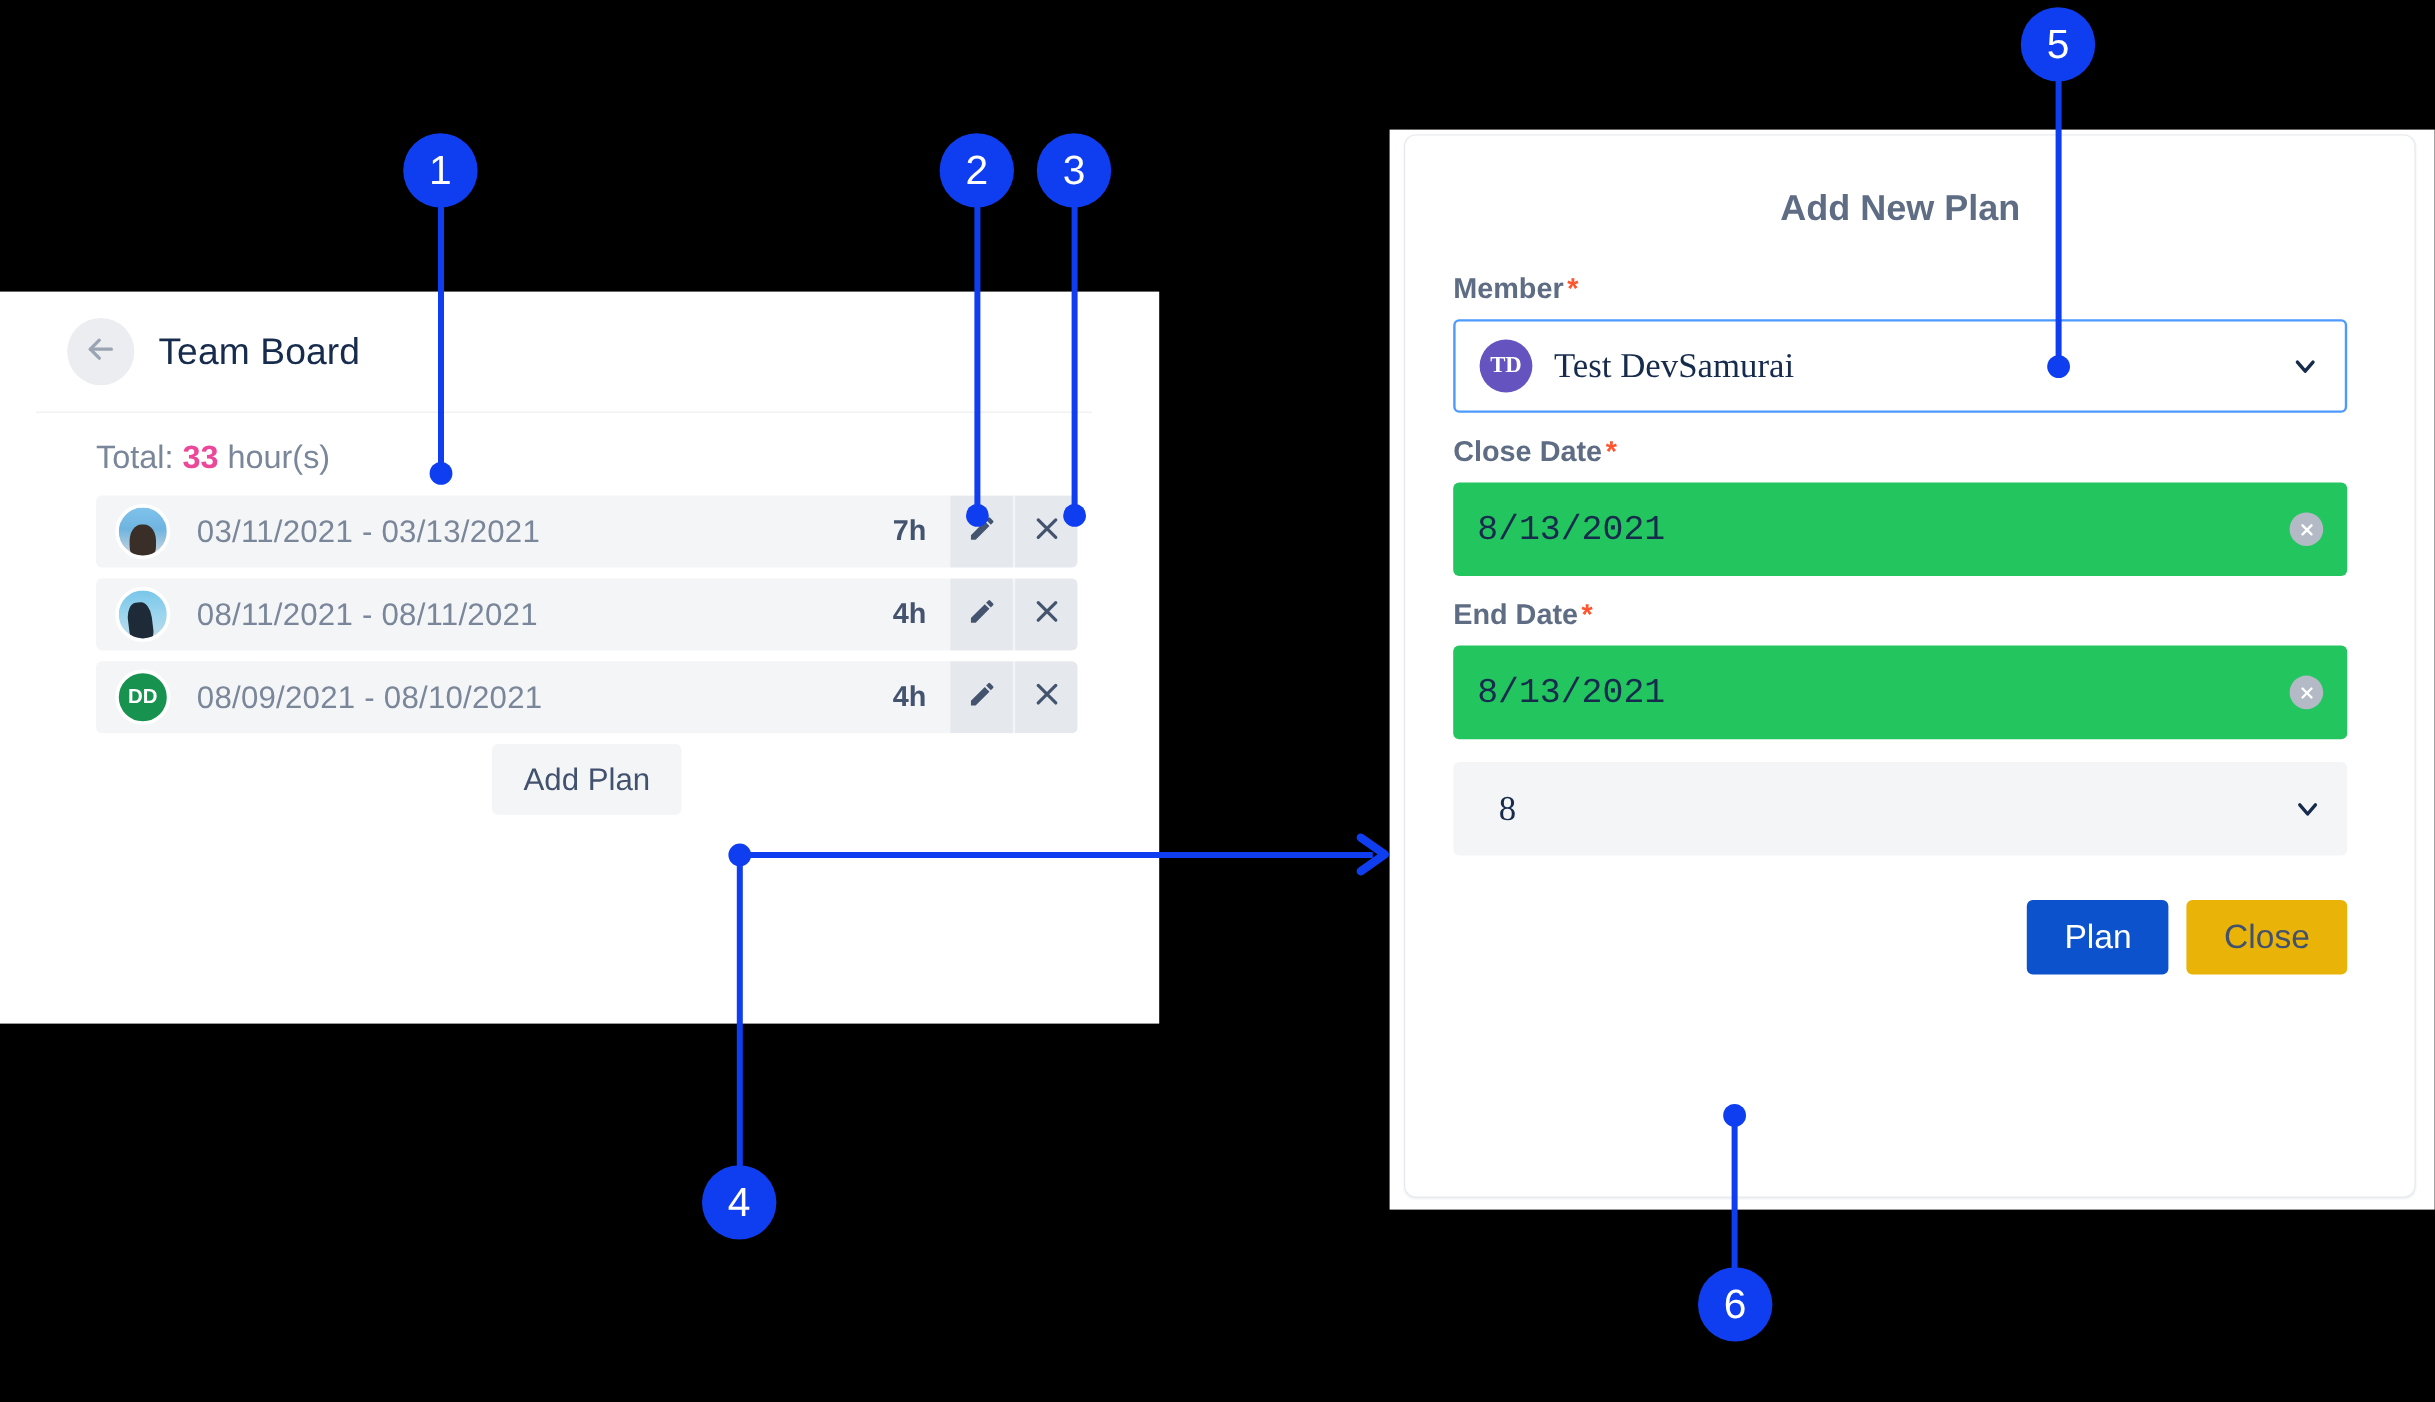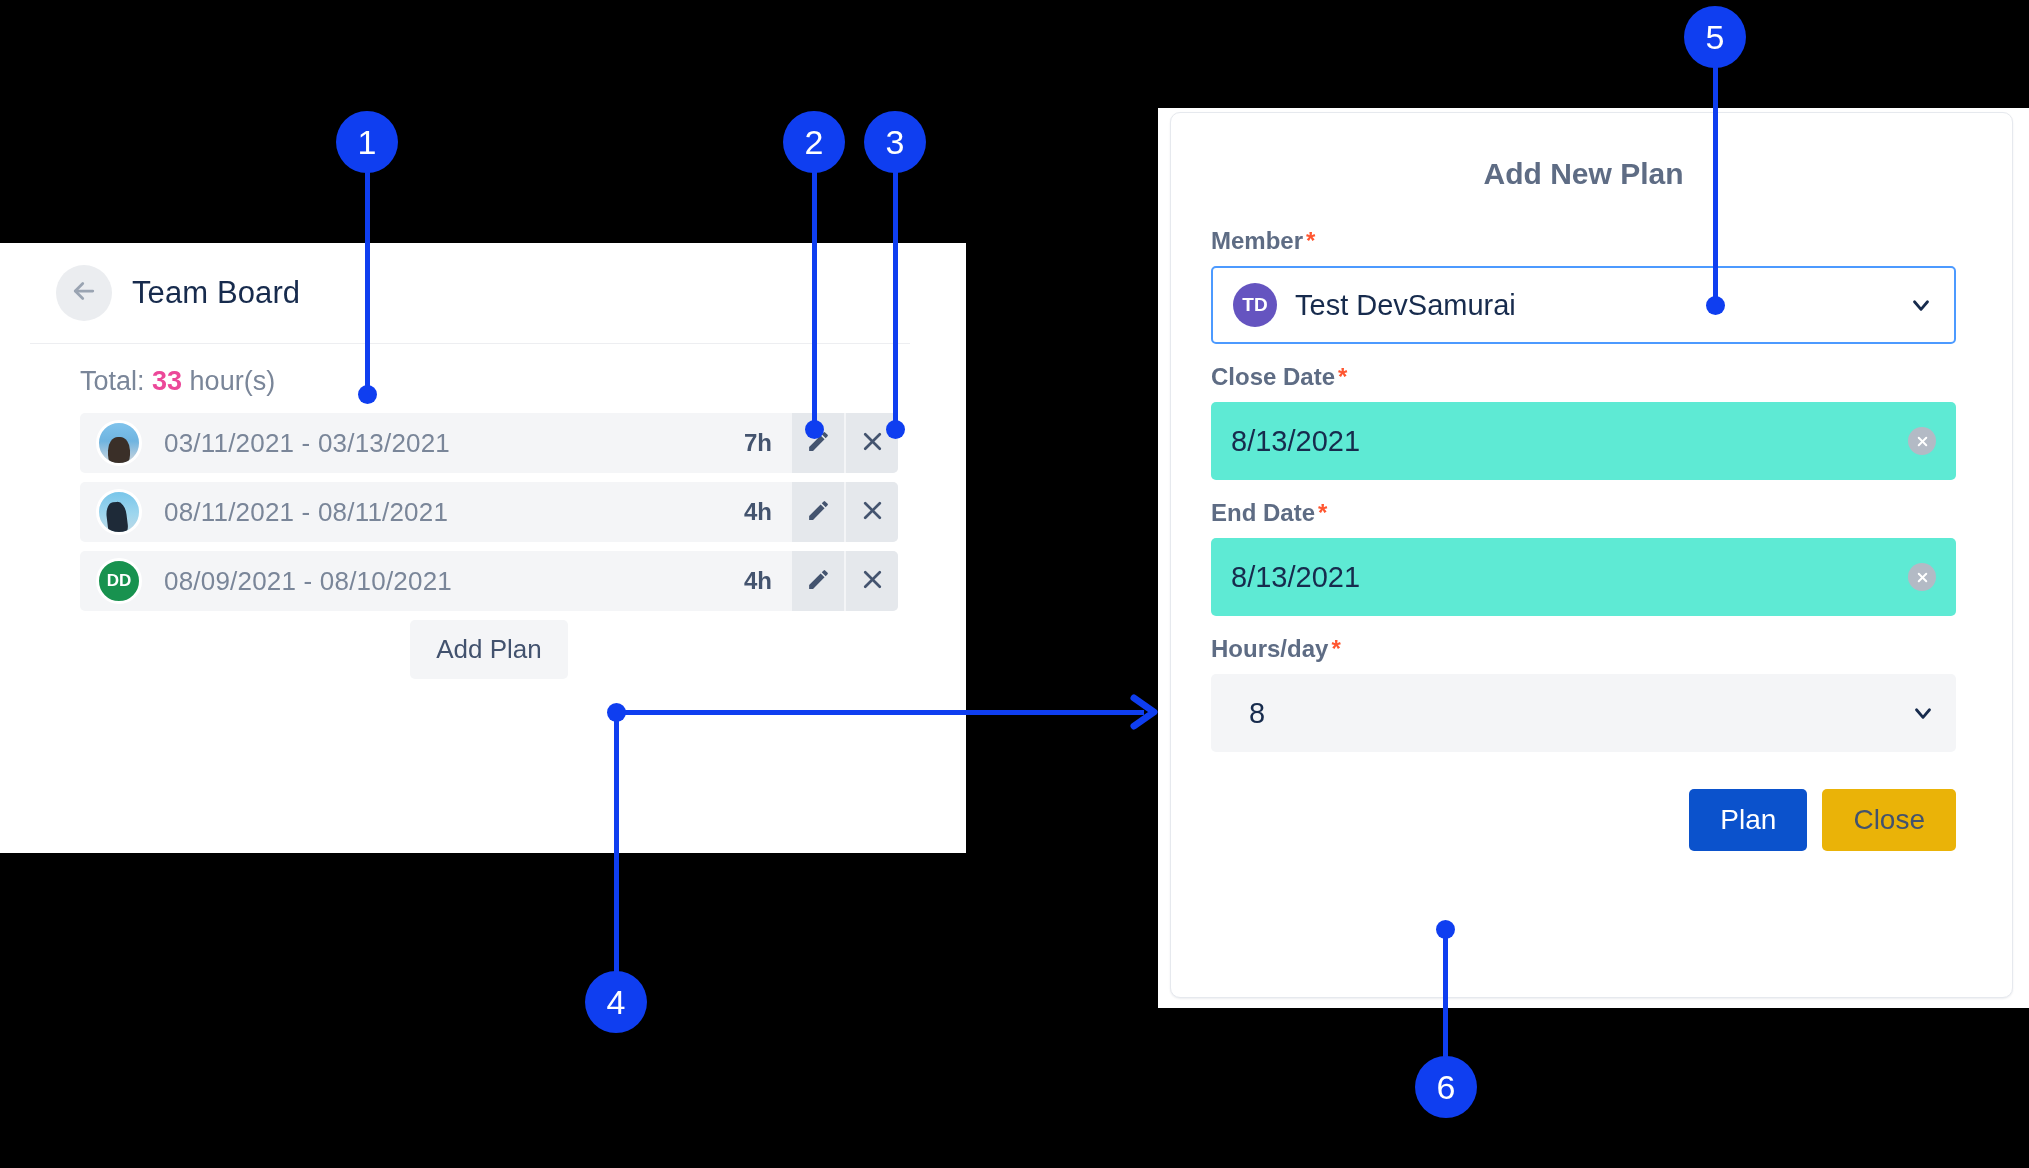--- a/index.html
+++ b/index.html
@@ -113,38 +113,38 @@
     color: #5e6c84; margin: 14px 0 36px 0;
   }
   .field { margin-bottom: 19px; }
   .field-label {
     font-size: 24px; font-weight: 700; color: #5e6c84; margin-bottom: 11px;
   }
   .req { color: #ff5630; font-weight: 700; margin-left: 3px; }
   .select-box {
     height: 78px; border-radius: 5px;
     display: flex; align-items: center; padding: 0 20px;
-    background: #f4f5f7; cursor: pointer;
+    background: #f4f5f7; cursor: pointer; font-family: Liberation Serif, serif;
   }
   .select-box.focused {
     background: #ffffff; border: 2px solid #4c9aff;
   }
   .td-avatar {
     width: 44px; height: 44px; border-radius: 50%;
     background: #6554c0; color: #fff;
     display: flex; align-items: center; justify-content: center;
     font-size: 19px; font-weight: 700; flex: 0 0 auto;
   }
   .select-value {
     margin-left: 18px; font-size: 29px; color: #172b4d; flex: 1 1 auto;
   }
   .chevron { width: 26px; height: 26px; flex: 0 0 auto; }
   .input-box {
-    height: 78px; border-radius: 5px; background: #5eead4;
-    display: flex; align-items: center; padding: 0 20px; cursor: text;
+    height: 78px; border-radius: 5px; background: #22c55e;
+    display: flex; align-items: center; padding: 0 20px; cursor: text; font-family: Liberation Mono, monospace;
   }
   .input-value { font-size: 29px; color: #172b4d; flex: 1 1 auto; }
   .clear-icon {
     width: 28px; height: 28px; border-radius: 50%; background: #b3bac5;
     display: flex; align-items: center; justify-content: center;
     flex: 0 0 auto; cursor: pointer;
   }
   .clear-icon svg { width: 15px; height: 15px; }
   .form-actions {
     display: flex; justify-content: flex-end; align-items: center;
@@ -317,23 +317,20 @@
         <span class="clear-icon">
           <svg viewBox="0 0 24 24" fill="none" stroke="#ffffff" stroke-width="3.2" stroke-linecap="round">
             <line x1="6" y1="6" x2="18" y2="18"></line>
             <line x1="18" y1="6" x2="6" y2="18"></line>
           </svg>
         </span>
       </div>
     </div>
 
     <div class="field">
-      <div class="field-label">
-        <span>Hours/day</span><span class="req">*</span>
-      </div>
       <div class="select-box">
         <div class="select-value">8</div>
         <span class="chevron">
           <svg viewBox="0 0 24 24" fill="none" stroke="#172b4d" stroke-width="2.6" stroke-linecap="round" stroke-linejoin="round">
             <polyline points="6 9 12 16 18 9"></polyline>
           </svg>
         </span>
       </div>
     </div>
 

